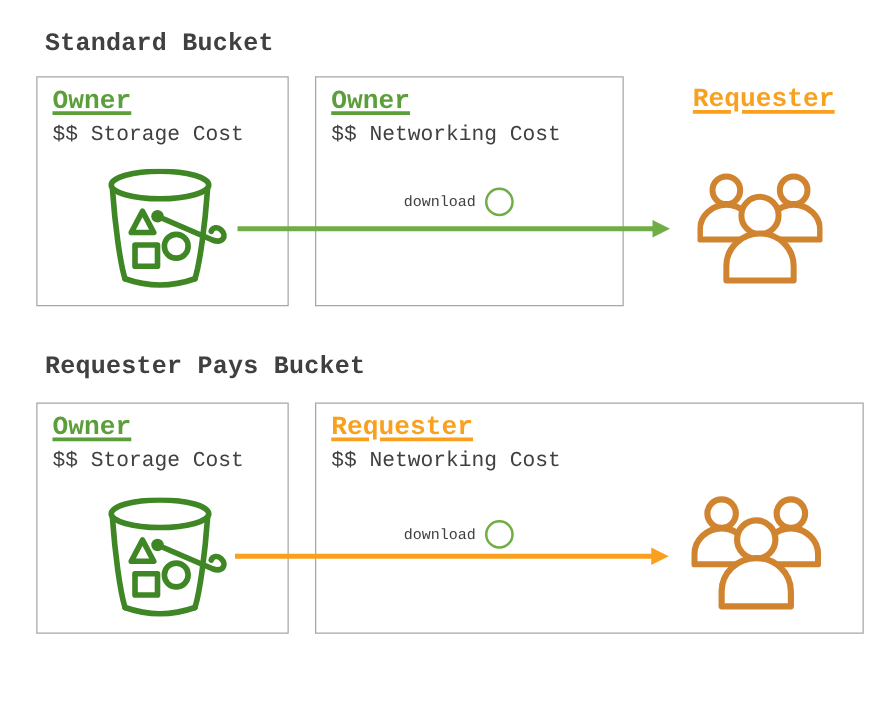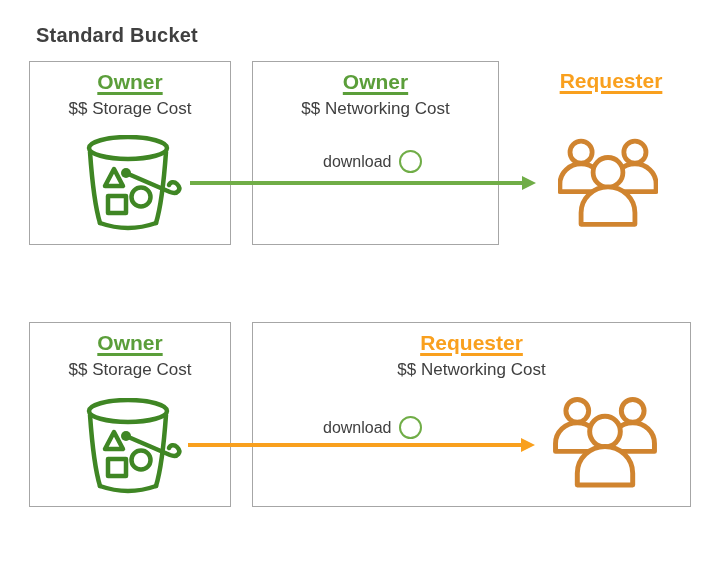--- a/index.html
+++ b/index.html
@@ -1,44 +1,44 @@
 <!DOCTYPE html>
 <html style="--text-dark: #404040; --box-border: #A6A6A6; --owner-green: #5B9E3A; --bucket-green: #3F8624; --arrow-green: #70AD47; --requester-orange: #F9A01E; --arrow-orange: #F9A01E; --people-orange: #D0842F;"><head>
 <meta charset="utf-8">
 <style>
   html,body{margin:0;padding:0;background:#ffffff;}
   .canvas{
     position:relative;width:716px;height:571px;background:#ffffff;overflow:hidden;
-    font-family:Liberation Sans, sans-serif;
+    font-family:Liberation Mono, monospace;
   }
   .group-title{
     position:absolute;margin:0;font-size:20px;font-weight:bold;color:var(--text-dark);
     letter-spacing:.2px;white-space:nowrap;
   }
   .box{
     position:absolute;background:#ffffff;border:1.5px solid var(--box-border);
-    box-sizing:border-box;text-align:center;padding-top:6px;
+    box-sizing:border-box;padding-top:6px;padding-left:12px;
   }
   .role{
     font-size:21px;font-weight:bold;line-height:27px;
     text-decoration:underline;text-decoration-thickness:2.5px;text-underline-offset:3px;
     white-space:nowrap;
   }
   .role.green{color:var(--owner-green);}
   .role.orange{color:var(--requester-orange);}
   .cost{font-size:17px;line-height:27px;color:var(--text-dark);white-space:nowrap;}
   .actor-label{
     position:absolute;font-size:21px;font-weight:bold;color:var(--requester-orange);
     text-decoration:underline;text-decoration-thickness:2.5px;text-underline-offset:3px;
     text-align:center;white-space:nowrap;
   }
   .download{
     position:absolute;display:flex;align-items:center;gap:7px;height:27px;z-index:6;
   }
-  .dl-label{font-size:16px;color:var(--text-dark);white-space:nowrap;}
+  .dl-label{font-size:12px;color:var(--text-dark);white-space:nowrap;}
   .dl-circle{
     width:23px;height:23px;border:2.5px solid var(--arrow-green);border-radius:50%;
     box-sizing:border-box;background:#fff;
   }
   .arrow{position:absolute;height:3.5px;z-index:5;}
   .arrow::after{
     content:"";position:absolute;right:-13px;top:50%;transform:translateY(-50%);
     border-top:7px solid transparent;border-bottom:7px solid transparent;
     border-left:14px solid;width:0;height:0;
   }
@@ -109,20 +109,21 @@
 
   <svg class="icon-svg" id="std-people" width="100" height="92" viewBox="0 0 104 94">
     <circle class="people-part" cx="24" cy="16" r="11.5"></circle>
     <path class="people-part" d="M2 57 L2 49 A22 21 0 0 1 46 49 L46 57 Z"></path>
     <circle class="people-part" cx="80" cy="16" r="11.5"></circle>
     <path class="people-part" d="M58 57 L58 49 A22 21 0 0 1 102 49 L102 57 Z"></path>
     <circle class="people-part" cx="52" cy="37" r="15.5"></circle>
     <path class="people-part" d="M24 91 L24 79 A28 27 0 0 1 80 79 L80 91 Z"></path>
   </svg>
 
+  <h2 class="group-title" id="rp-title">Requester Pays Bucket</h2>
 
   <div class="box" id="box-rp-storage">
     <div class="role green">Owner</div>
     <div class="cost">$$ Storage Cost</div>
   </div>
 
   <svg class="icon-svg" id="rp-bucket" width="104" height="100" viewBox="0 0 104 100">
     <ellipse class="bucket-stroke" cx="44" cy="13" rx="39" ry="11"></ellipse>
     <path class="bucket-stroke" d="M6 17 C8 45 12 75 16 88"></path>
     <path class="bucket-stroke" d="M82 17 C80 45 76 75 72 88"></path>

